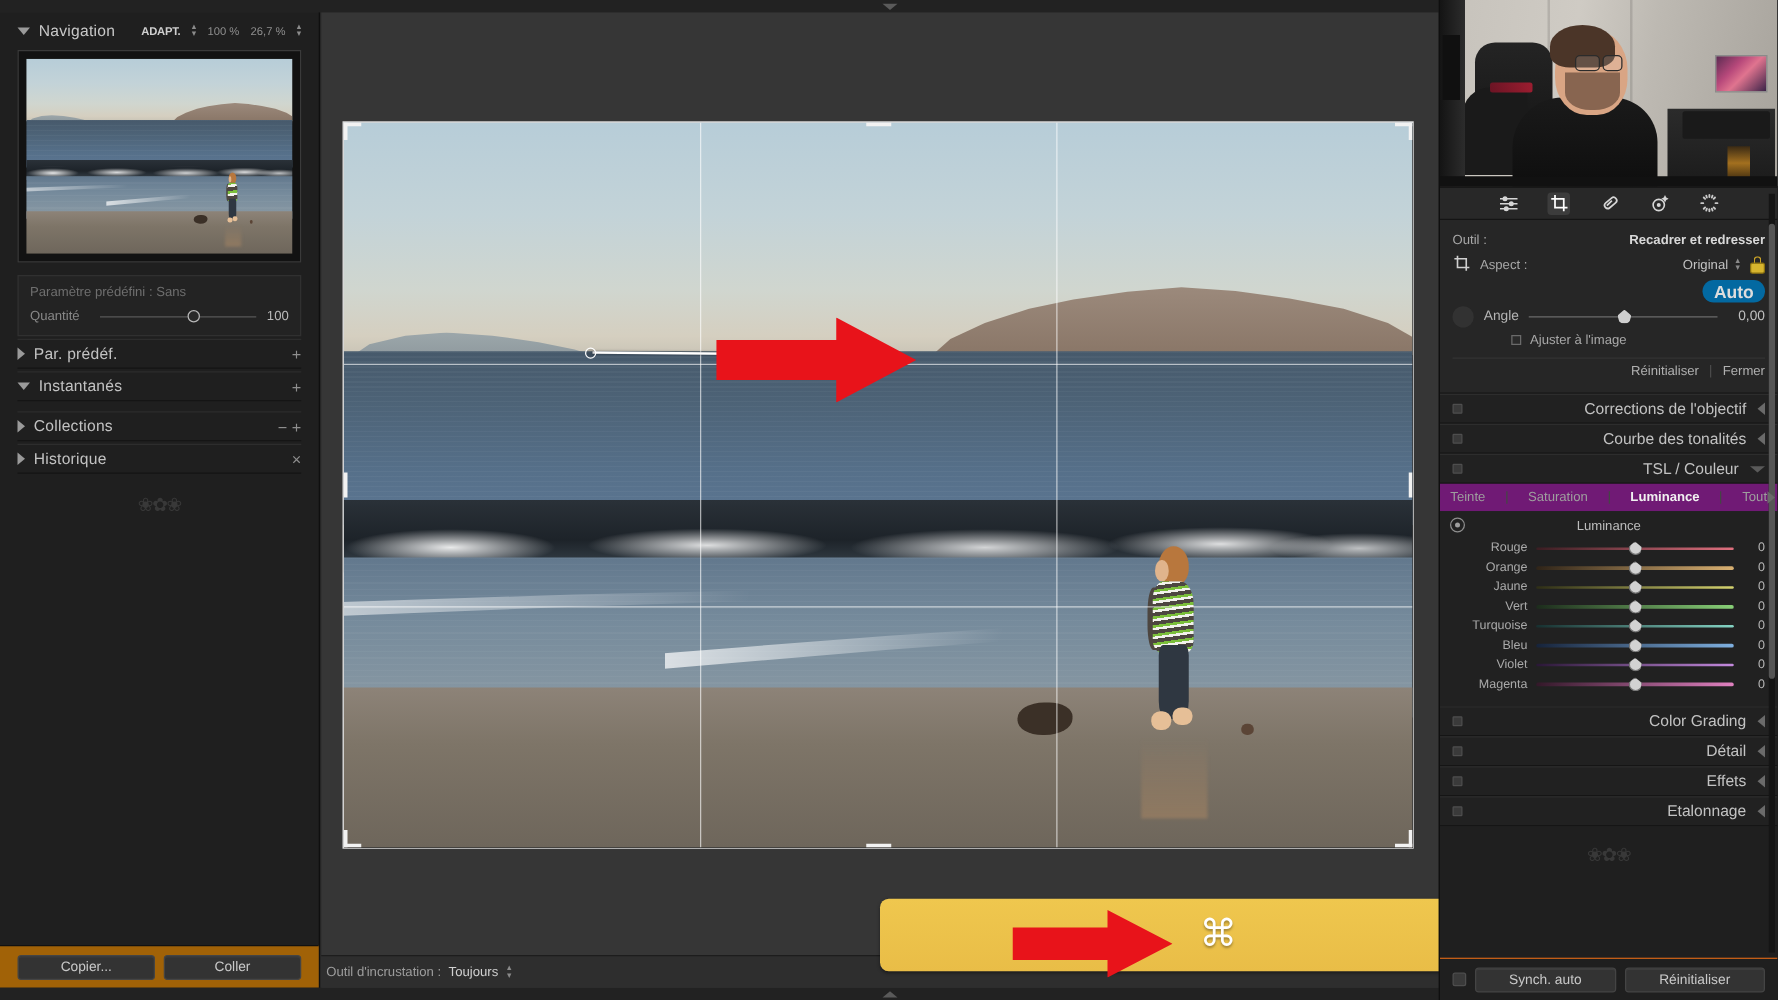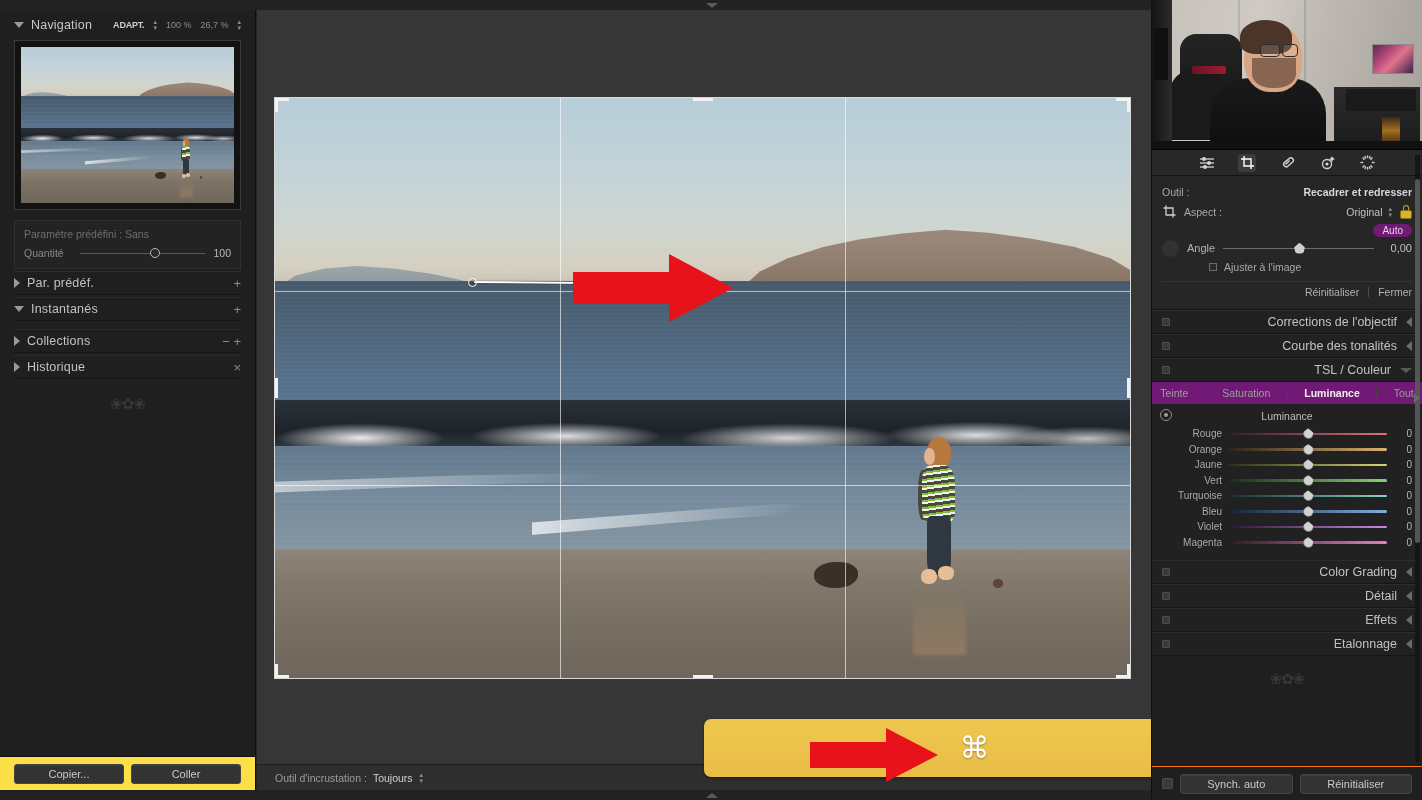--- a/index.html
+++ b/index.html
@@ -64,21 +64,21 @@
     display:flex; align-items:center; height:24px; margin-top:2px;
     border-top:1px solid #2d2d2d; border-bottom:1px solid #151515;
     color:#c2c2c2; font-size:12.5px;
   }
   .sec .sec-label{ letter-spacing:.2px; }
   .sec .sec-right{ margin-left:auto; color:#8e8e8e; font-size:13px; display:flex; gap:9px; align-items:center; }
   .sec-body{ height:6px; }
 
   .ornament{ text-align:center; color:#3d3d3d; font-size:15px; letter-spacing:-1px; margin-top:16px; opacity:.85;}
 
-  .lp-foot{ height:34px; border-top:1px solid #111; background:#fde047;
+  .lp-foot{ height:34px; border-top:1px solid #111; background:#a16207;
             display:flex; align-items:center; gap:7px; padding:0 14px; }
   .btn{
     flex:1; height:20px; border-radius:3px; background:#333;
     border:1px solid #444; color:#c9c9c9; font-size:11px;
     display:flex; align-items:center; justify-content:center;
     box-shadow:inset 0 1px 0 #3d3d3d;
   }
 
   
   #center{
@@ -175,21 +175,21 @@
     position:absolute; left:447px; top:709px; width:527px; height:58px;
     background:linear-gradient(to bottom,#efc74e,#e9bd47);
     border-radius:7px; box-shadow:0 1px 3px rgba(0,0,0,.45);
     display:flex; align-items:center; justify-content:center;
   }
   #hint-banner .cmdkey{ font-size:30px; color:#fff; line-height:1;
     text-shadow:0 1px 2px rgba(0,0,0,.35); margin-left:14px; }
 
   #toolbar{
     height:26px; background:#2e2e2e; border-top:1px solid #1d1d1d;
-    display:flex; align-items:center; padding:0 18px; color:#9d9d9d; font-size:10.5px;
+    display:flex; align-items:center; padding:0 4px; color:#9d9d9d; font-size:10.5px;
   }
   #toolbar .tb-val{ color:#d0d0d0; margin-left:6px; }
 
   
   #right-panel{
     position:absolute; right:0; top:0; width:271px; bottom:0;
     background:#1f1f1f; border-left:1px solid #0f0f0f;
     display:flex; flex-direction:column;
   }
   #webcam{ height:150px; position:relative; overflow:hidden; background:#3b3b3b;
@@ -240,22 +240,22 @@
   .tool-box{ background:#262626; border-bottom:1px solid #141414; padding:6px 10px 8px; }
   .tb-row{ display:flex; align-items:center; height:20px; font-size:10.5px; color:#a8a8a8; }
   .tb-row .r{ margin-left:auto; color:#d8d8d8; font-weight:bold; }
   .tb-row .r.norm{ font-weight:normal; color:#c2c2c2; }
   .lock{ width:13px; height:14px; margin-left:7px; position:relative; }
   .lock .shackle{ position:absolute; left:3.5px; top:0; width:6px; height:6px;
     border:1.6px solid #c9a227; border-bottom:none; border-radius:4px 4px 0 0; }
   .lock .bodyl{ position:absolute; left:0.5px; top:5px; width:12px; height:9px;
     background:#d7b52e; border:1px solid #8a7010; border-radius:2px; }
 
-  .auto-pill{ background:#701a75; color:#ddd; border-radius:9px; font-size:10px;
-    padding:1px 9px; display:inline-block; }
+  .auto-pill{ background:#0369a1; color:#ddd; border-radius:9px; font-size:14px;
+    padding:1px 9px; display:inline-block;font-weight:bold; }
   .angle-row{ display:flex; align-items:center; gap:8px; height:20px; }
   .angle-knob{ width:17px; height:17px; border-radius:50%; background:#323232; }
   .atrack{ position:relative; flex:1; height:12px; }
   .atrack .ln{ position:absolute; left:0; right:0; top:5.5px; height:1px; background:#6b6b6b; }
   .aknob{ position:absolute; top:.5px; left:47%; width:11px; height:11px;
     background:#cfcfcf; border-radius:50% 50% 50% 50%;
     clip-path:polygon(50% 0,100% 45%,85% 100%,15% 100%,0 45%); }
   .cbox{ width:8px; height:8px; border:1px solid #6a6a6a; background:#2a2a2a;
      display:inline-block; margin-right:7px; }
   .rf-row{ display:flex; justify-content:flex-end; align-items:center; gap:9px;

